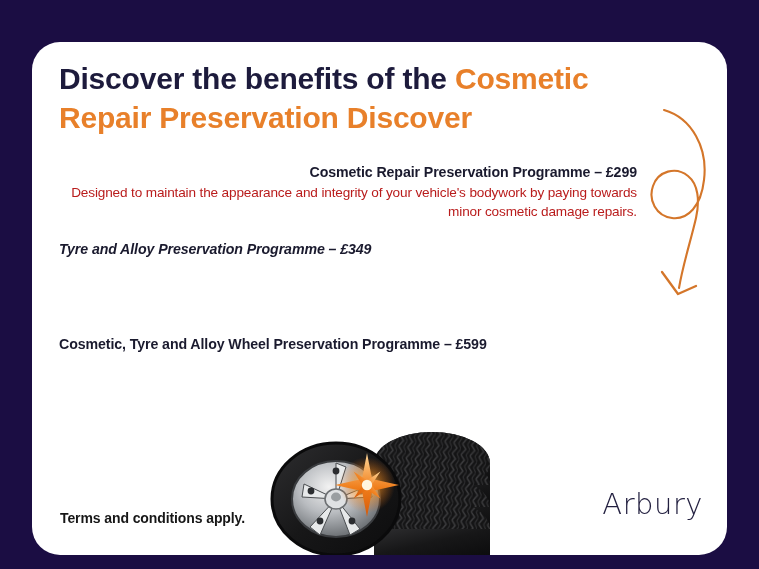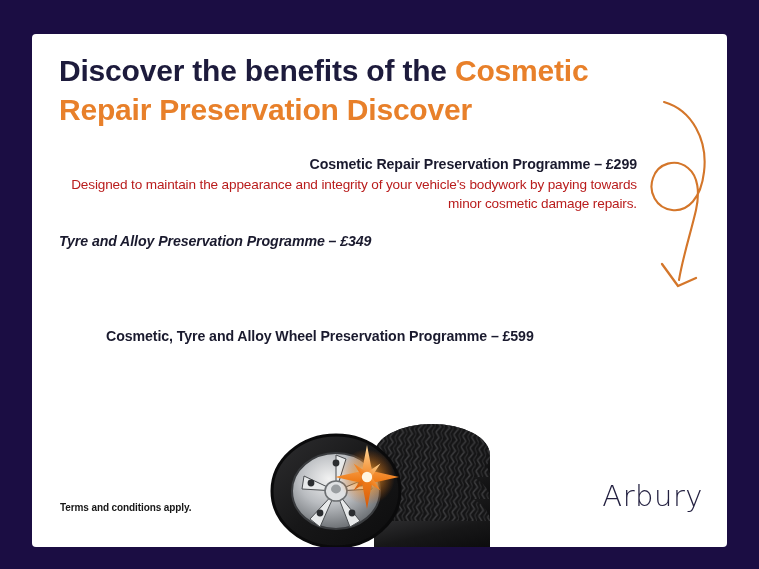--- a/index.html
+++ b/index.html
@@ -13,25 +13,25 @@
   #stage {
     position: relative;
     width: 759px;
     height: 569px;
     background: #1b0d43;
     overflow: hidden;
   }
   #card {
     position: absolute;
     left: 32px;
-    top: 34px;
+    top: 42px;
     width: 695px;
     height: 513px;
     background: #ffffff;
-    border-radius: 4px;
+    border-radius: 28px;
     overflow: hidden;
   }
 
   
   #title {
     position: absolute;
     left: 27px;
     top: 17px;
     width: 590px;
     font-size: 30px;
@@ -58,38 +58,38 @@
   }
   .block-body {
     font-size: 13.6px;
     color: #b91c1c;
     line-height: 1.40;
     letter-spacing: -0.15px;
     margin: 0;
   }
   #block-1 { top: 122px; text-align: right; }
   #block-2 { top: 199px; font-style: italic; }
-  #block-3 { top: 294px; margin-left: 47px; }
+  #block-3 { top: 294px; }
 
   
   #arrow-svg {
     position: absolute;
     left: 588px;
     top: 30px;
     width: 86px;
     height: 240px;
     pointer-events: none;
   }
 
   
   #terms {
     position: absolute;
     left: 28px;
     top: 468px;
-    font-size: 10px;
+    font-size: 14px;
     font-weight: bold;
     color: #171717;
     letter-spacing: -0.1px;
   }
 
   
   #logo {
     position: absolute;
     right: 24px;
     top: 445px;

